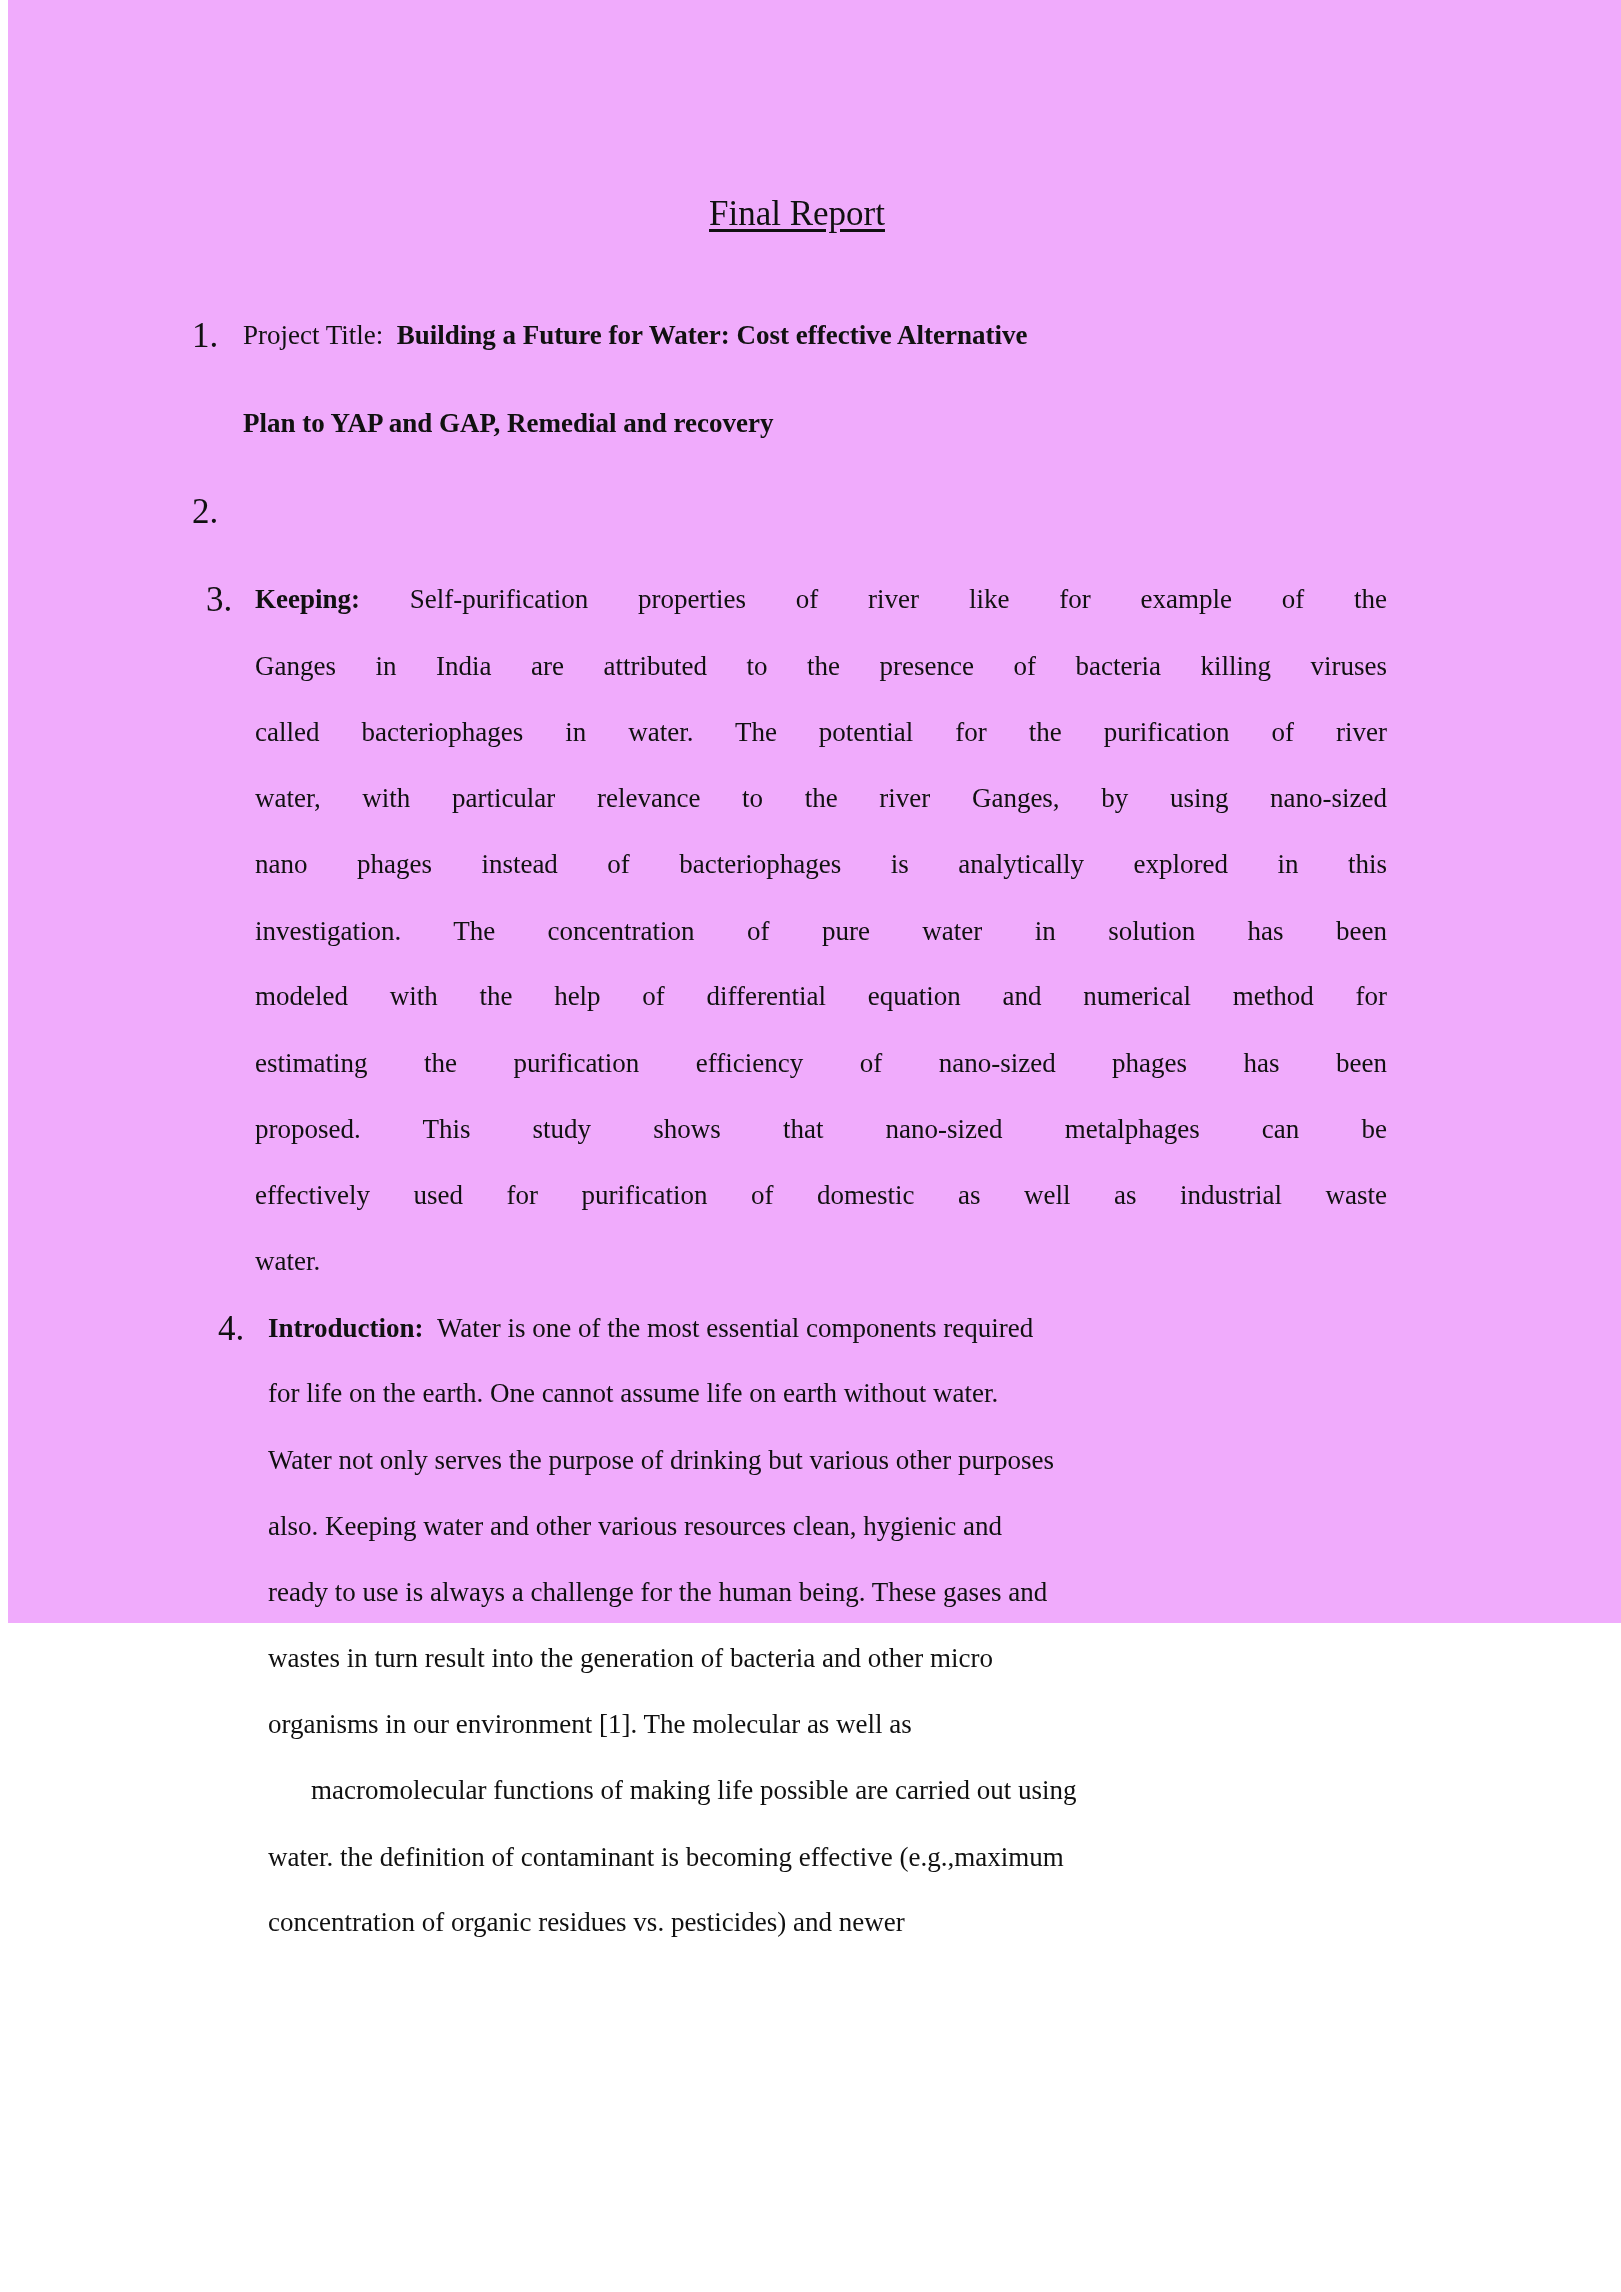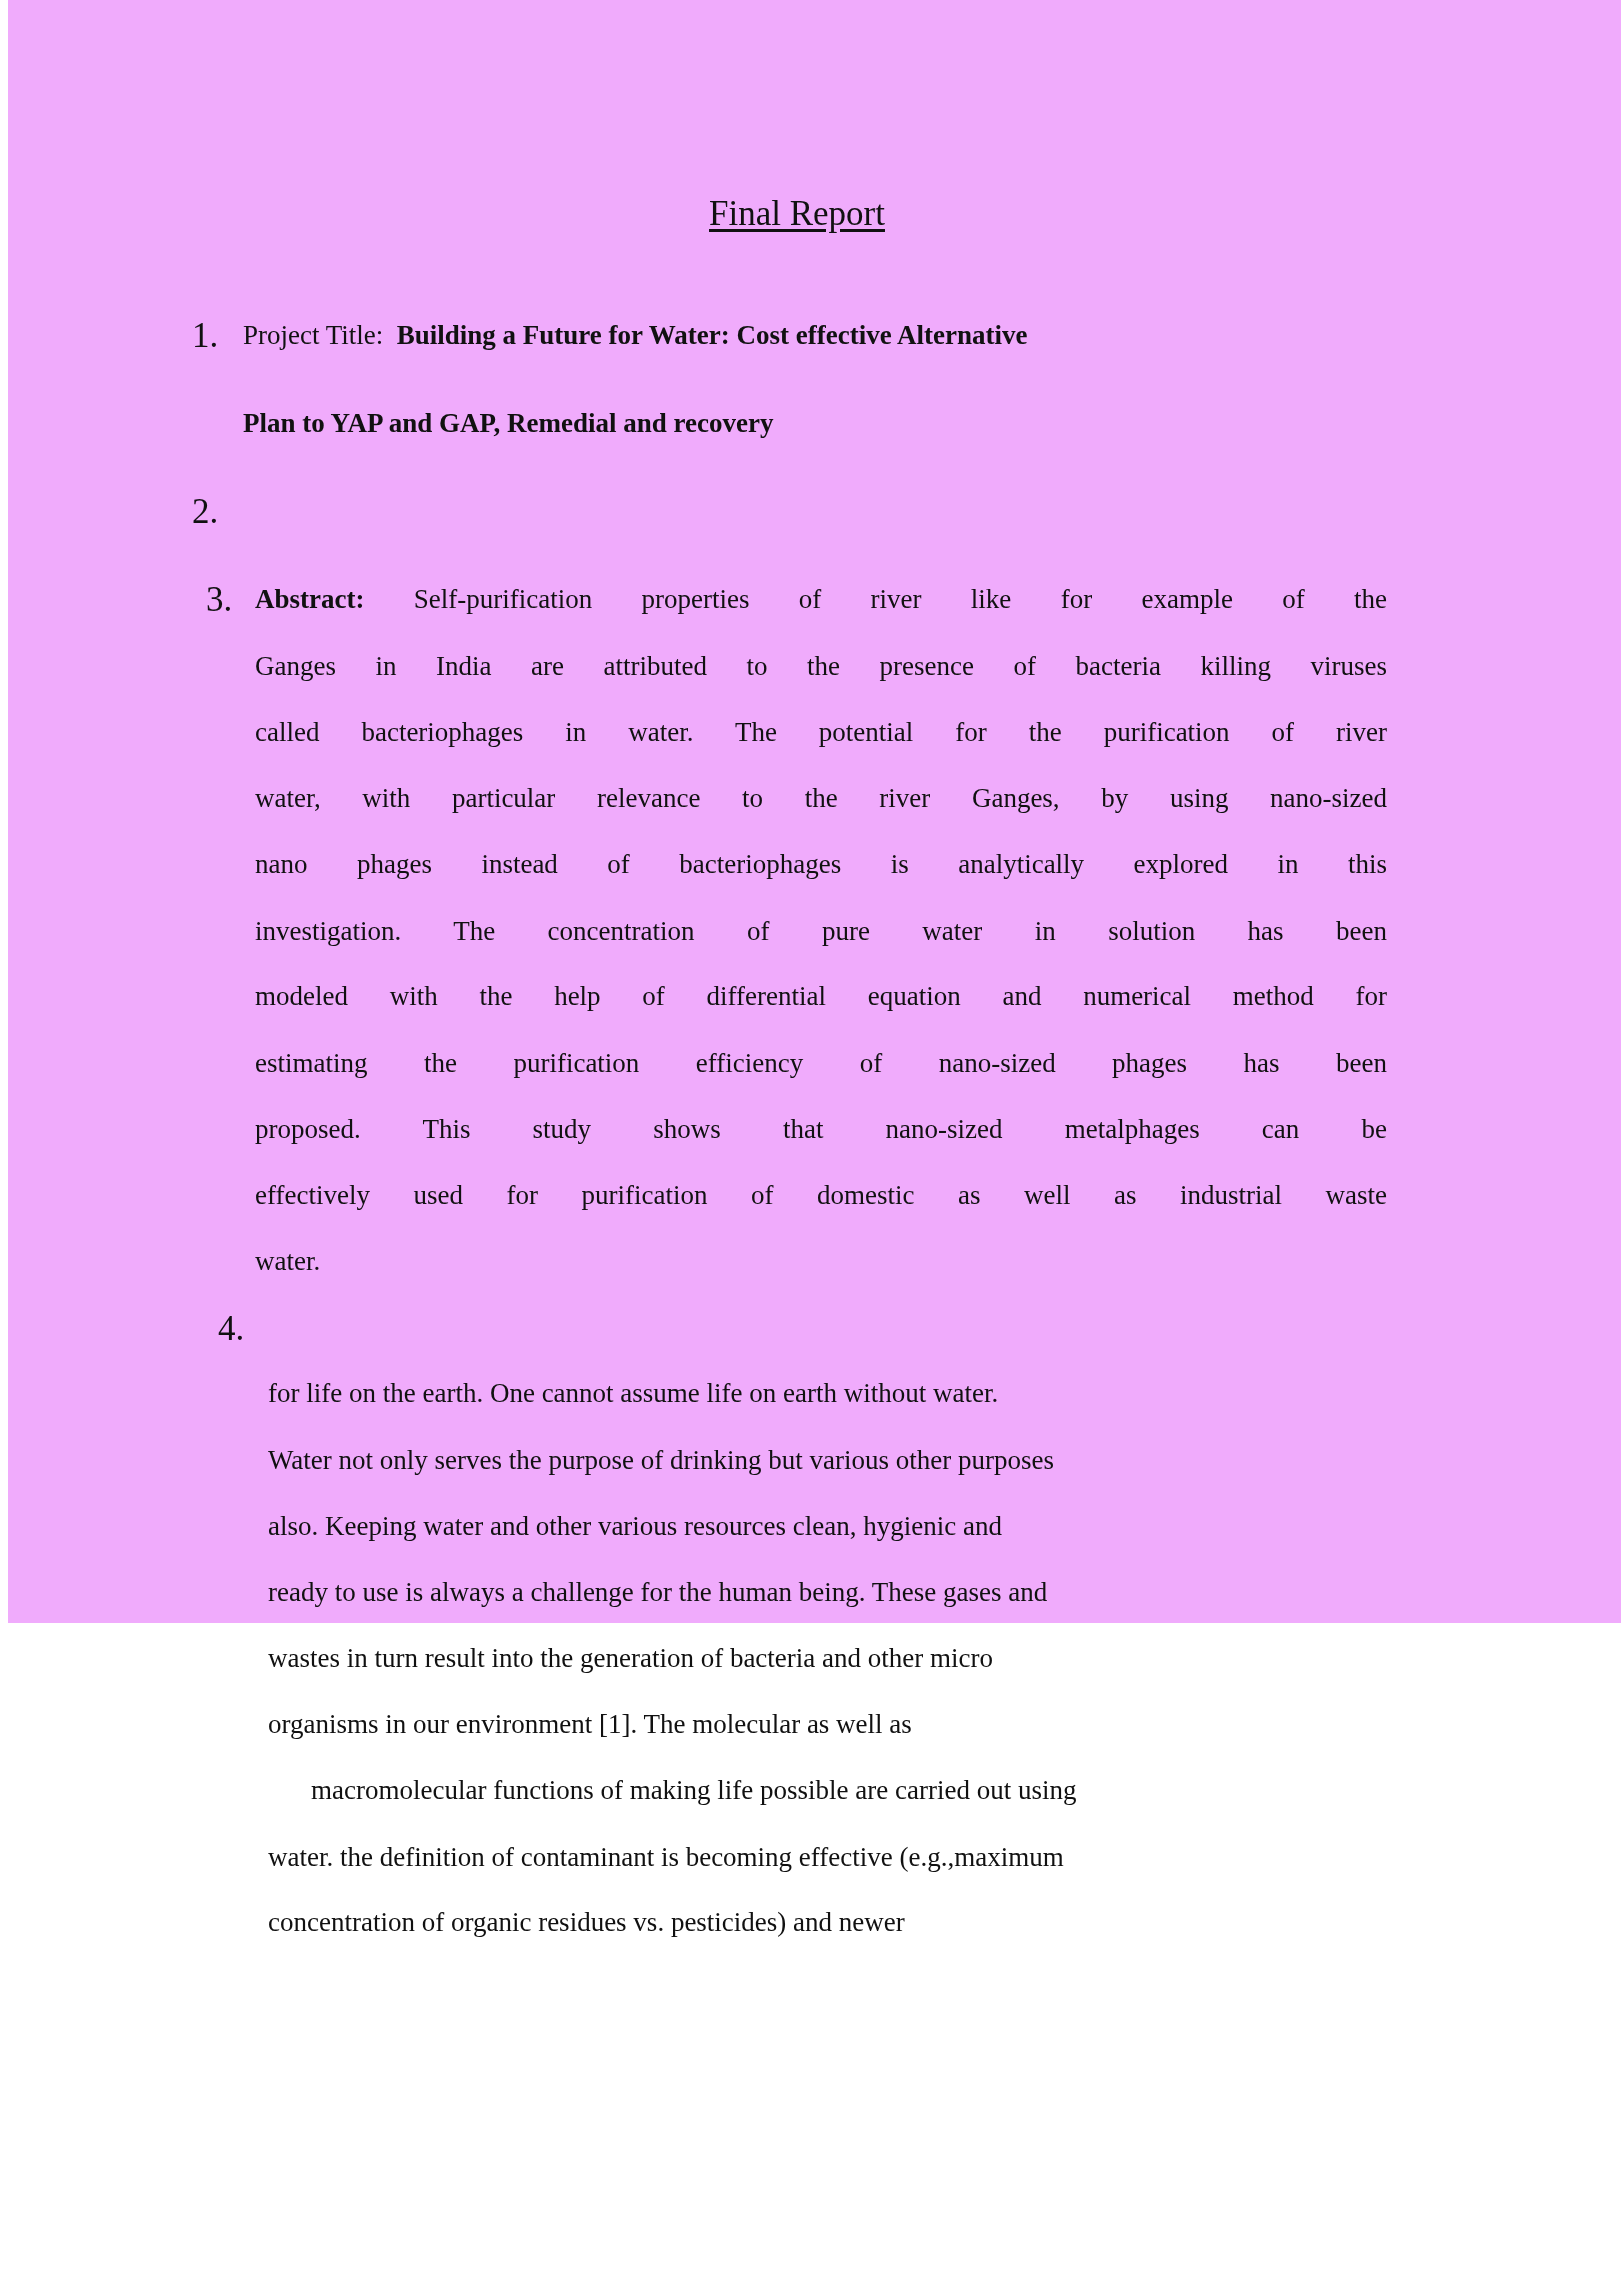--- a/index.html
+++ b/index.html
@@ -25,34 +25,37 @@
     <span>Project Title:</span>&nbsp;&nbsp;<b>Building a Future for Water: Cost effective Alternative</b>
   </div>
   <div class="line" style="left:235px; top:402px;">
     <b>Plan to YAP and GAP, Remedial and recovery</b>
   </div>
 
   <div class="num" style="left:184px; top:490px;">2.</div>
 
   <div class="num" style="left:198px; top:578px;">3.</div>
   <div class="line just" style="left:247px; top:578px; width:1132px;">
-    <b>Abstract:</b> <span>Self-purification properties of river like for example of the</span>
+    <b>Keeping:</b> <span>Self-purification properties of river like for example of the</span>
   </div>
   <div class="line just" style="left:247px; top:645px; width:1132px;">Ganges in India are attributed to the presence of bacteria killing viruses</div>
   <div class="line just" style="left:247px; top:711px; width:1132px;">called bacteriophages in water. The potential for the purification of river</div>
   <div class="line just" style="left:247px; top:777px; width:1132px;">water, with particular relevance to the river Ganges, by using nano-sized</div>
   <div class="line just" style="left:247px; top:843px; width:1132px;">nano phages instead of bacteriophages is analytically explored in this</div>
   <div class="line just" style="left:247px; top:910px; width:1132px;">investigation. The concentration of pure water in solution has been</div>
   <div class="line just" style="left:247px; top:975px; width:1132px;">modeled with the help of differential equation and numerical method for</div>
   <div class="line just" style="left:247px; top:1042px; width:1132px;">estimating the purification efficiency of nano-sized phages has been</div>
   <div class="line just" style="left:247px; top:1108px; width:1132px;">proposed. This study shows that nano-sized metalphages can be</div>
   <div class="line just" style="left:247px; top:1174px; width:1132px;">effectively used for purification of domestic as well as industrial waste</div>
   <div class="line" style="left:247px; top:1240px;">water.</div>
 
   <div class="num" style="left:210px; top:1307px;">4.</div>
+  <div class="line" style="left:260px; top:1307px;">
+    <b>Introduction:</b>&nbsp;&nbsp;<span>Water is one of the most essential components required</span>
+  </div>
   <div class="line" style="left:260px; top:1372px;">for life on the earth. One cannot assume life on earth without water.</div>
   <div class="line" style="left:260px; top:1439px;">Water not only serves the purpose of drinking but various other purposes</div>
   <div class="line" style="left:260px; top:1505px;">also. Keeping water and other various resources clean, hygienic and</div>
   <div class="line" style="left:260px; top:1571px;">ready to use is always a challenge for the human being. These gases and</div>
   <div class="line" style="left:260px; top:1637px;">wastes in turn result into the generation of bacteria and other micro</div>
   <div class="line" style="left:260px; top:1703px;">organisms in our environment [1]. The molecular as well as</div>
   <div class="line" style="left:260px; top:1769px;margin-left:43px;">macromolecular functions of making life possible are carried out using</div>
   <div class="line" style="left:260px; top:1836px;">water. the definition of contaminant is becoming effective (e.g.,maximum</div>
   <div class="line" style="left:260px; top:1901px;">concentration of organic residues vs. pesticides) and newer</div>
 

